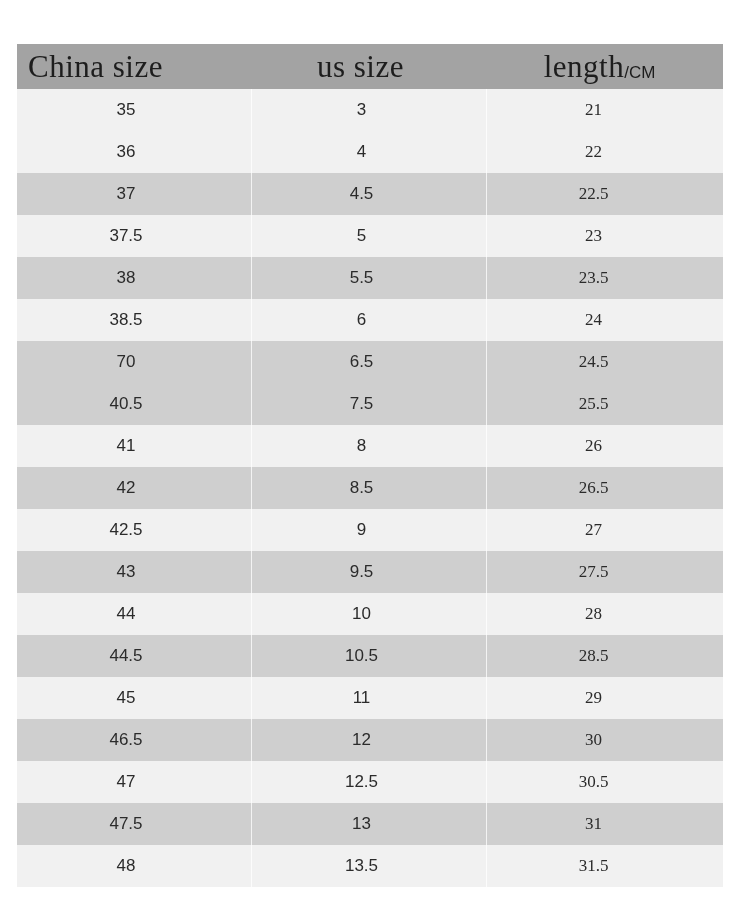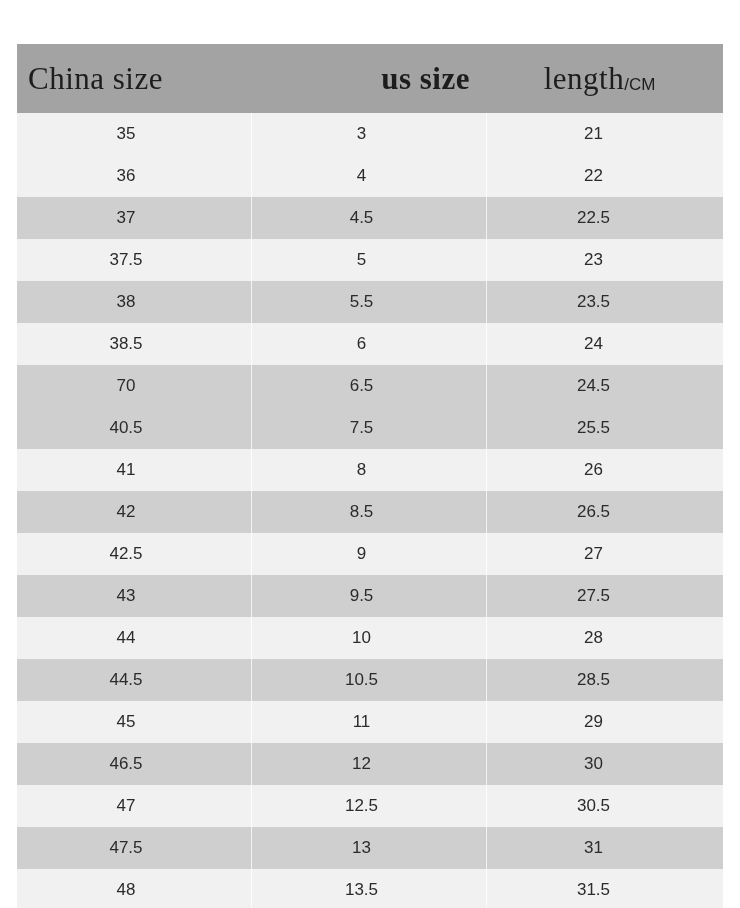--- a/index.html
+++ b/index.html
@@ -26,39 +26,38 @@
     width: 706px;
     border-collapse: collapse;
     table-layout: fixed;
   }
   #size-table col.c1 { width: 234px; }
   #size-table col.c2 { width: 235px; }
   #size-table col.c3 { width: 237px; }
 
   thead th {
     background: #a3a3a3;
-    height: 69px;
+    height: 45px;
     padding: 0;
     margin: 0;
     font-weight: normal;
     font-family: "Liberation Serif", serif;
     font-size: 31px;
     color: #1d1d1d;
     letter-spacing: 0.5px;
     vertical-align: middle;
     border: none;
   }
   thead th.col-china {
     text-align: left;
     padding-left: 11px;
   }
   thead th.col-us {
-    text-align: right;
+    text-align: center;
     padding-right: 16px;
-    font-weight: bold;
   }
   thead th.col-length {
     text-align: center;
     padding-right: 10px;
     white-space: nowrap;
   }
   .unit-suffix {
     font-family: "Liberation Sans", sans-serif;
     font-size: 17px;
     letter-spacing: 0;
@@ -82,21 +81,21 @@
     text-align: center;
     vertical-align: middle;
     font-size: 17px;
     color: #2b2b2b;
     font-family: "Liberation Sans", sans-serif;
     border: none;
     position: relative;
   }
   tbody td.col-china { padding-right: 16px; }
   tbody td.col-us { padding-right: 14px; }
-  tbody td.col-length { padding-right: 22px; }
+  tbody td.col-length { padding-right: 22px; font-family: Liberation Serif, serif; }
 
   tbody td.col-us::before,
   tbody td.col-length::before {
     content: "";
     position: absolute;
     left: 0;
     top: 0;
     bottom: 0;
     width: 1px;
     background: rgba(255,255,255,0.75);

